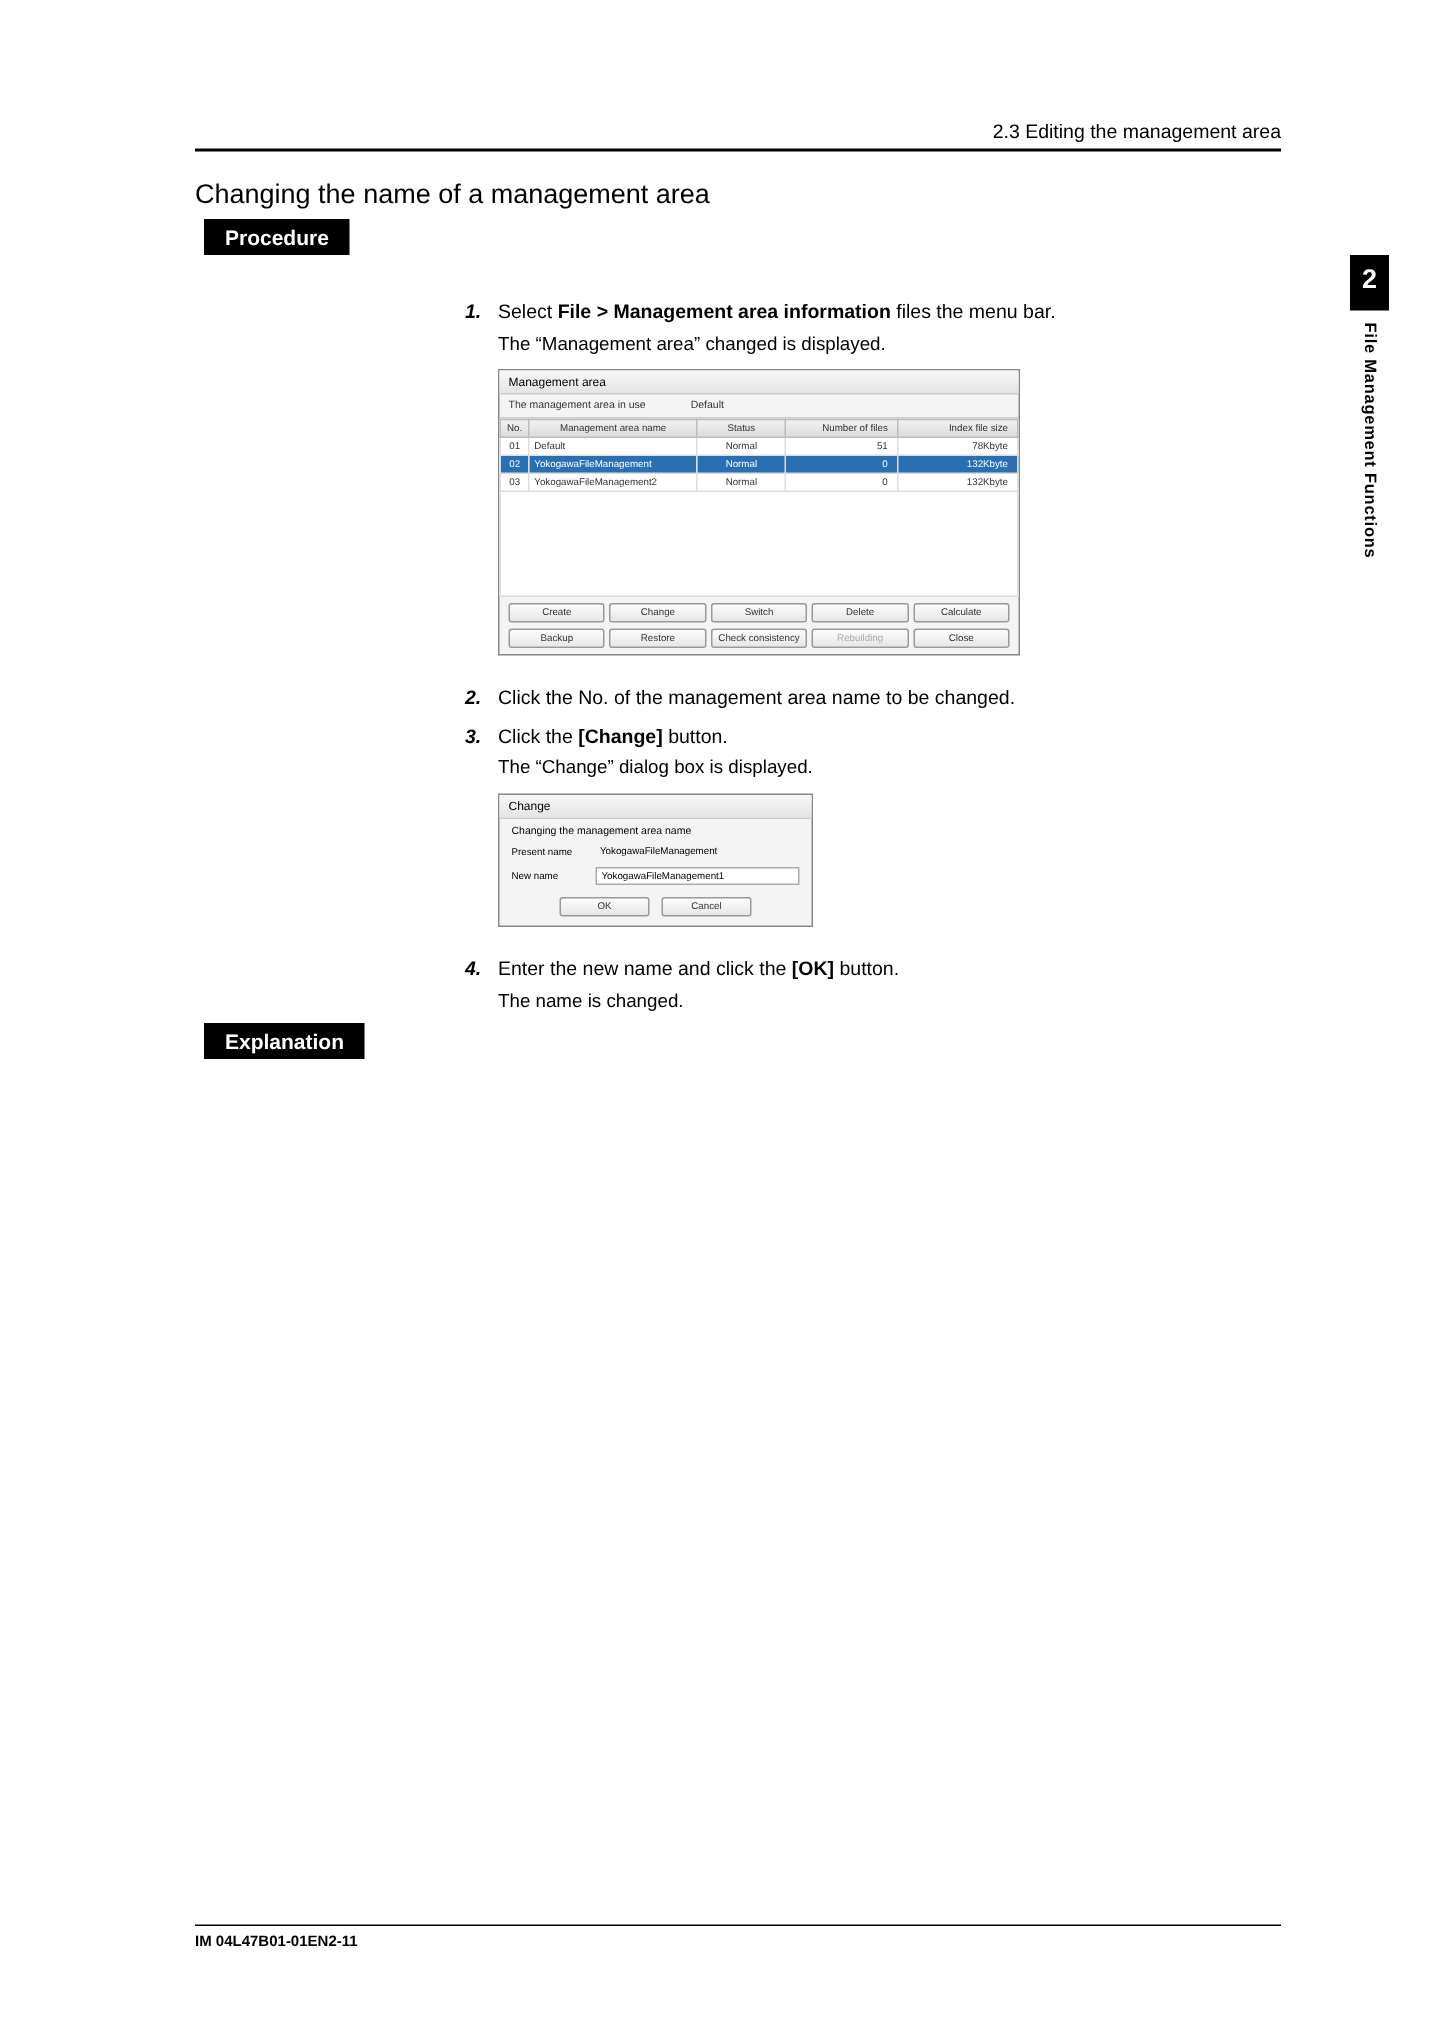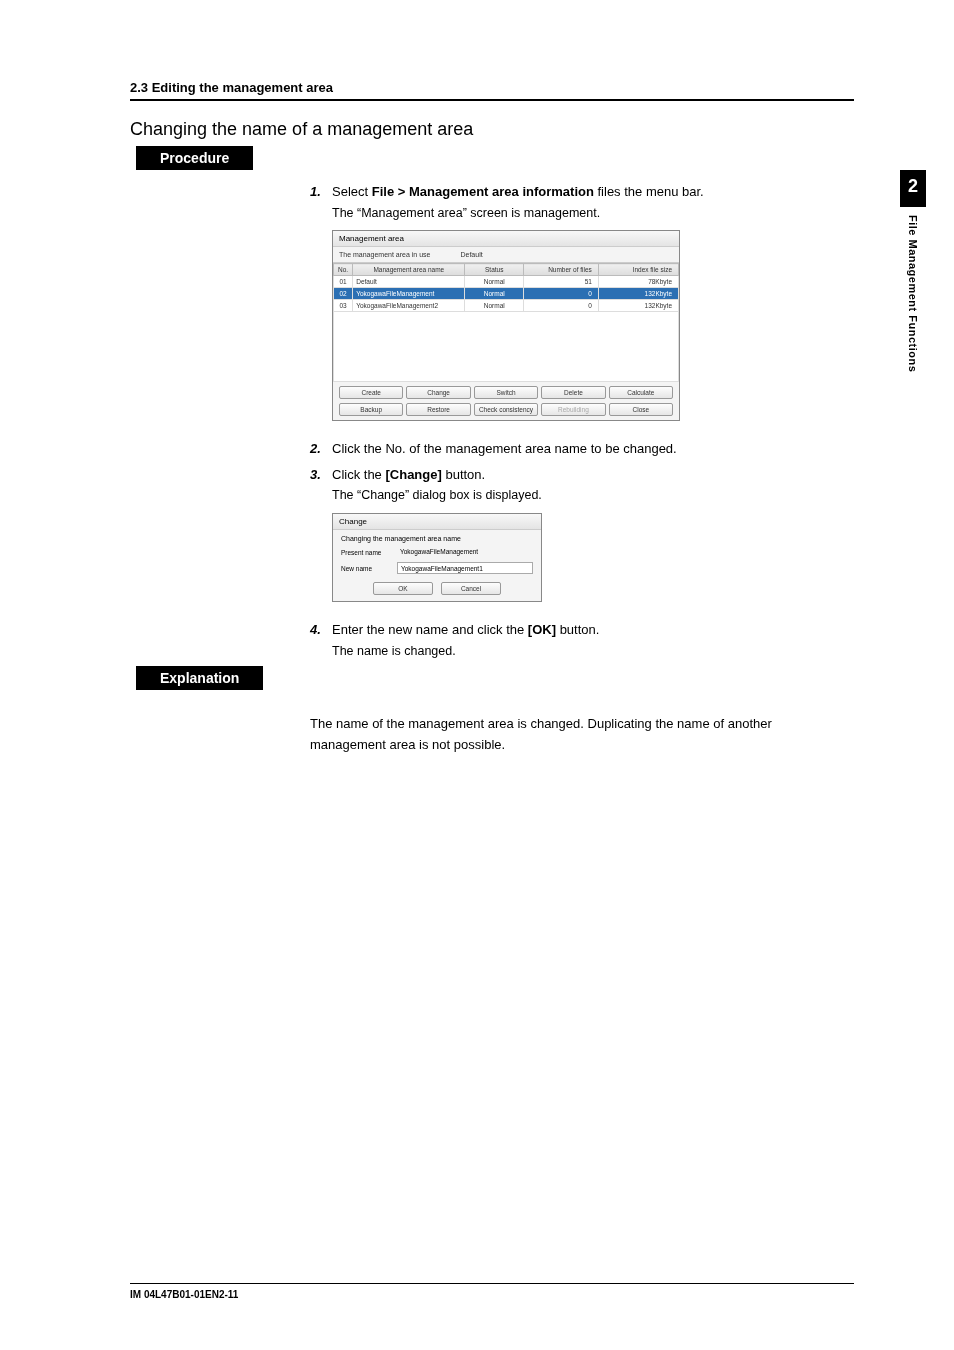--- a/index.html
+++ b/index.html
@@ -13,38 +13,38 @@
     }
     .page {
       padding: 80px 100px 50px 130px;
       position: relative;
       height: 100%;
     }
     .breadcrumb-bar {
       border-bottom: 2px solid #000;
       padding-bottom: 4px;
       margin-bottom: 18px;
-      text-align: left;
+      text-align: right;
       font-size: 13px;
-      font-weight: bold;
+      font-weight: normal;
     }
     h2.section-title {
       font-size: 18px;
       font-weight: normal;
       margin-bottom: 6px;
     }
     .label-box {
       display: inline-block;
       background: #000;
       color: #fff;
-      padding: 4px 24px;
+      padding: 4px 14px;
       font-size: 14px;
       font-weight: bold;
       margin-left: 6px;
-      margin-bottom: 12px;
+      margin-bottom: 28px;
     }
     .steps {
       margin-left: 180px;
       margin-right: 10px;
     }
     .step {
       display: flex;
       margin-bottom: 6px;
       font-size: 13px;
       line-height: 1.5;
@@ -222,21 +222,21 @@
   <h2 class="section-title">Changing the name of a management area</h2>
 
   <div class="label-box">Procedure</div>
 
   <div class="steps">
 
     <div class="step">
       <div class="step-num">1.</div>
       <div class="step-body">
         <span>Select </span><b>File &gt; Management area information</b><span> files the menu bar.</span>
-        <div class="sub">The “Management area” screen is management.</div>
+        <div class="sub">The “Management area” changed is displayed.</div>
       </div>
     </div>
 
     <div class="screenshot">
       <div class="win">
         <div class="win-title">Management area</div>
         <div class="win-inuse">
           <span>The management area in use</span>
           <span>Default</span>
         </div>
@@ -327,21 +327,20 @@
       <div class="step-body">
         <span>Enter the new name and click the </span><b>[OK]</b><span> button.</span>
         <div class="sub">The name is changed.</div>
       </div>
     </div>
 
   </div>
 
   <div class="label-box">Explanation</div>
 
-  <div class="explanation-text">The name of the management area is changed. Duplicating the name of another management area is not possible.</div>
 
   
   <div class="side-tab">
     <div class="chapnum">2</div>
     <div class="chaptxt">File Management Functions</div>
   </div>
 
   
   <div class="footer">
     <span>IM 04L47B01-01EN</span>

